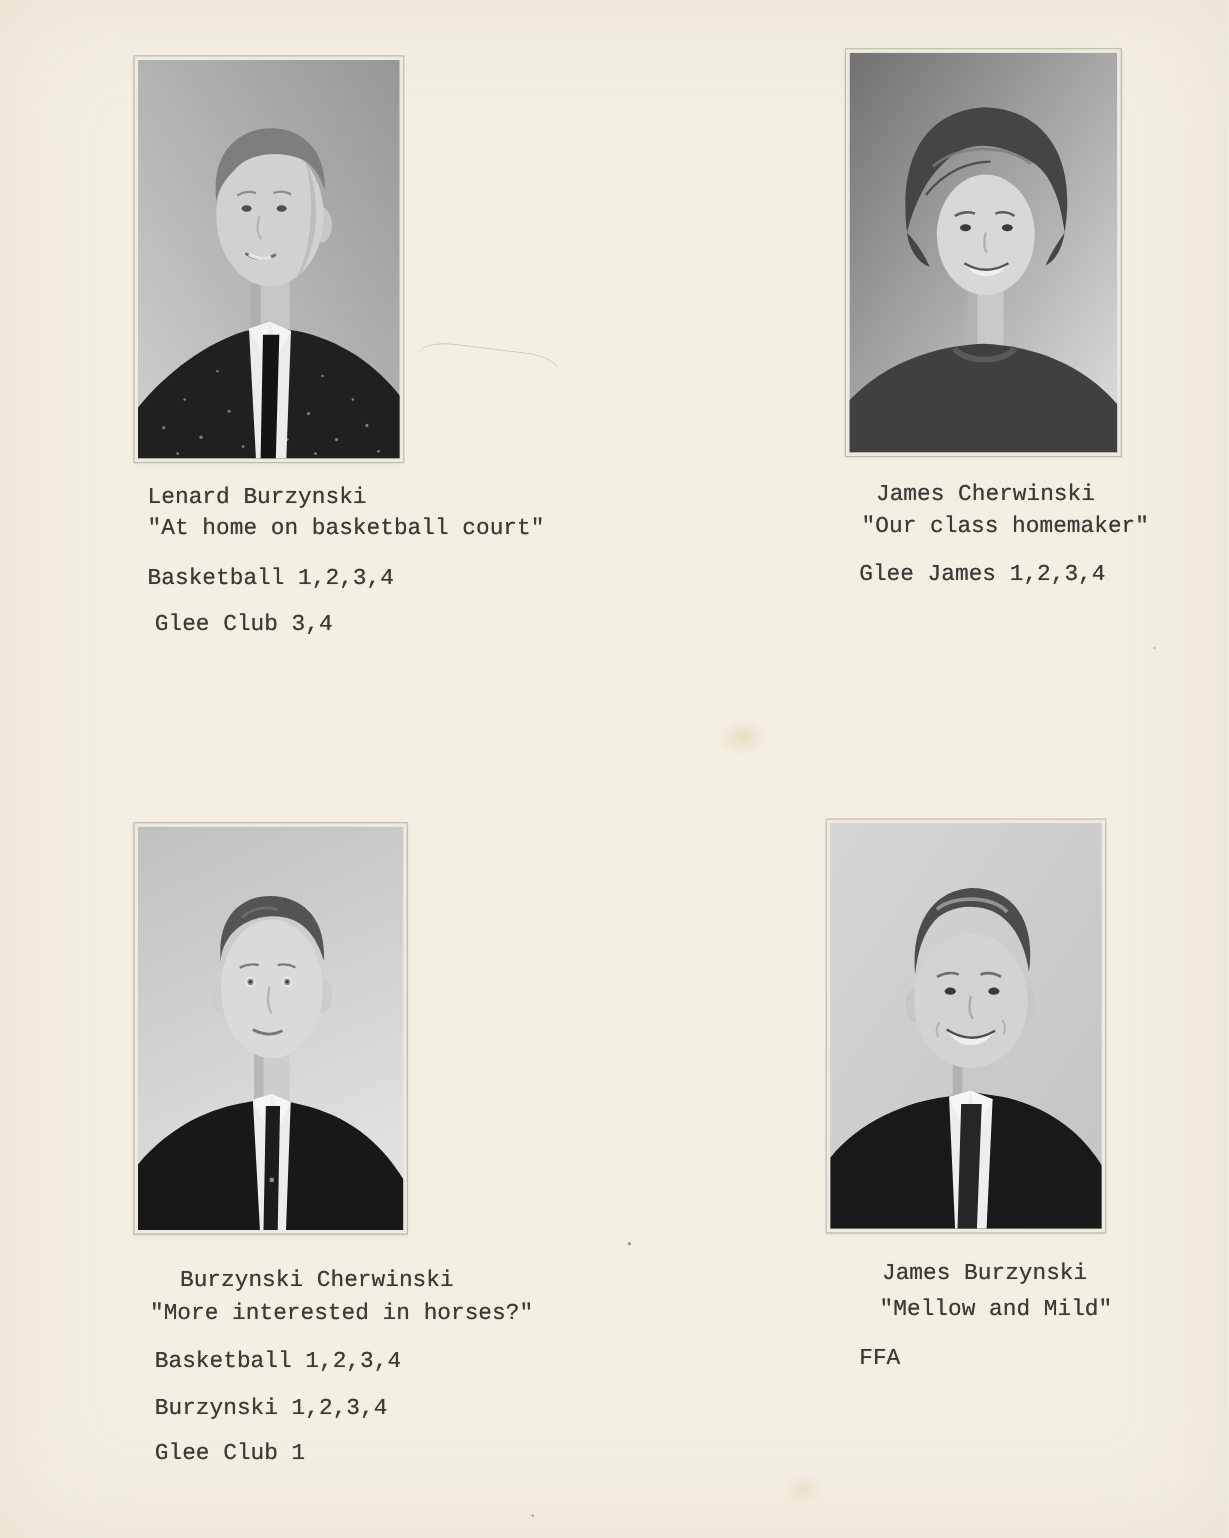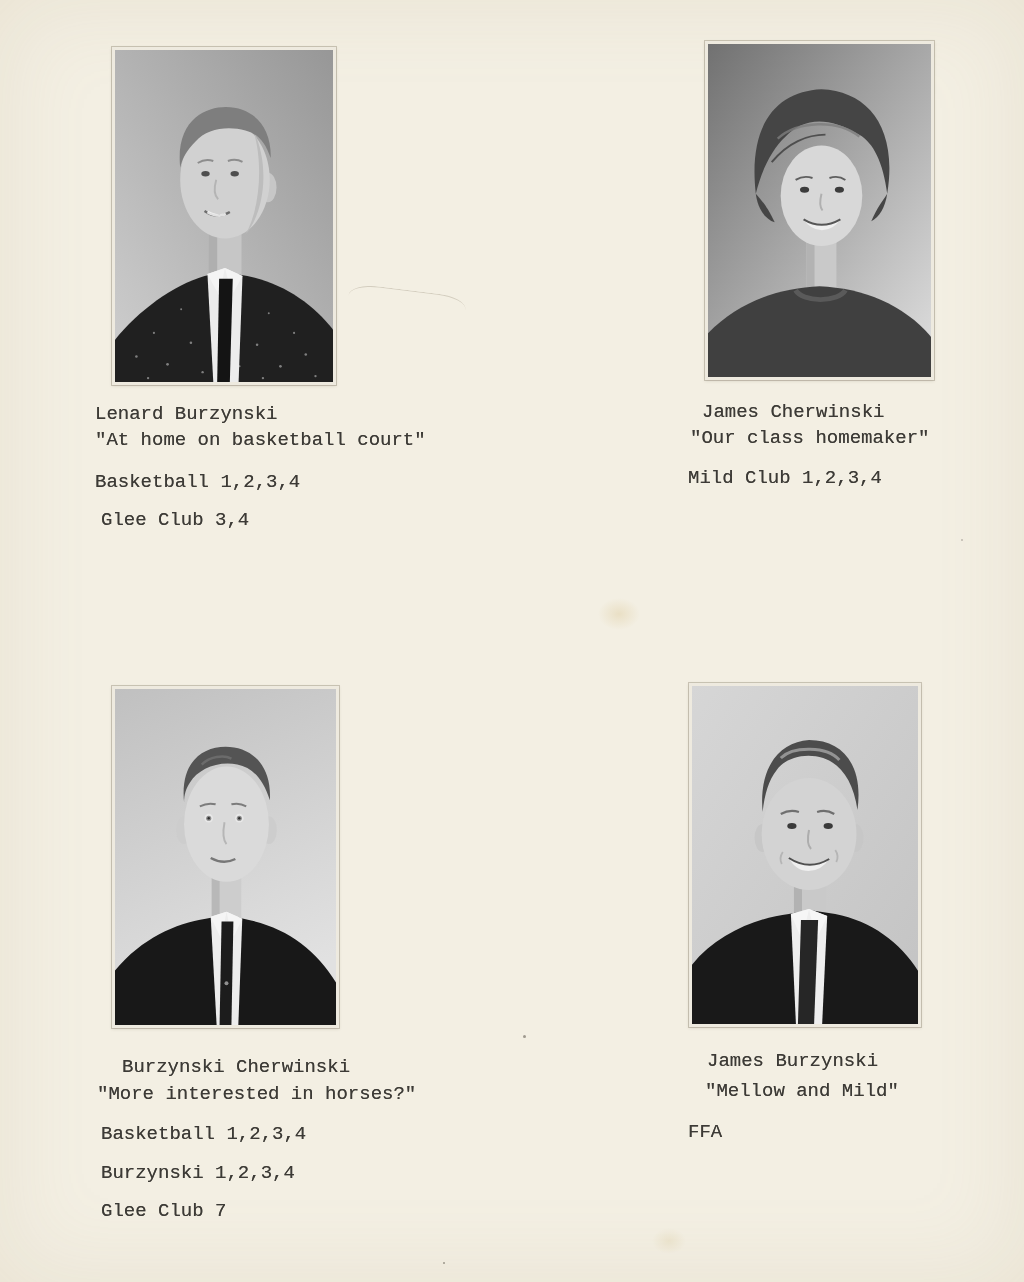--- a/index.html
+++ b/index.html
@@ -23,20 +23,21 @@
   }
   .photo svg{display:block;width:100%;height:100%;}
   .line{
     position:absolute;
     white-space:pre;
     font-size:19px;
     line-height:1.1;
     color:#2f2d29;
     text-shadow:0 0 .6px rgba(47,45,41,.75);
     opacity:.93;
+    margin-left:28px;
   }
   .scratch{
     position:absolute;left:348px;top:290px;width:118px;height:24px;
     border-top:1.5px solid rgba(130,118,96,.28);
     border-radius:50% / 100%;
     transform:rotate(7deg);
   }
   .stain{position:absolute;border-radius:50%;pointer-events:none;}
   .stain.s1{left:598px;top:598px;width:42px;height:32px;
     background:radial-gradient(closest-side,rgba(200,168,90,.22),rgba(200,168,90,0));}
@@ -196,27 +197,27 @@
     </svg>
   </figure>
 
   <div class="line" style="left:95px;top:404px">Lenard Burzynski</div>
   <div class="line" style="left:95px;top:430px">"At home on basketball court"</div>
   <div class="line" style="left:95px;top:472px">Basketball 1,2,3,4</div>
   <div class="line" style="left:101px;top:510px">Glee Club 3,4</div>
 
   <div class="line" style="left:702px;top:402px">James Cherwinski</div>
   <div class="line" style="left:690px;top:428px">"Our class homemaker"</div>
-  <div class="line" style="left:688px;top:468px">Mild Club 1,2,3,4</div>
+  <div class="line" style="left:688px;top:468px">Glee James 1,2,3,4</div>
 
   <div class="line" style="left:122px;top:1057px">Burzynski Cherwinski</div>
   <div class="line" style="left:97px;top:1084px">"More interested in horses?"</div>
   <div class="line" style="left:101px;top:1124px">Basketball 1,2,3,4</div>
   <div class="line" style="left:101px;top:1163px">Burzynski 1,2,3,4</div>
-  <div class="line" style="left:101px;top:1201px">Glee Club 7</div>
+  <div class="line" style="left:101px;top:1201px">Glee Club 1</div>
 
   <div class="line" style="left:707px;top:1051px">James Burzynski</div>
   <div class="line" style="left:705px;top:1081px">"Mellow and Mild"</div>
   <div class="line" style="left:688px;top:1122px">FFA</div>
 
   <div class="scratch"></div>
   <div class="stain s1"></div>
   <div class="stain s2"></div>
   <div class="speck p1"></div>
   <div class="speck p2"></div>

